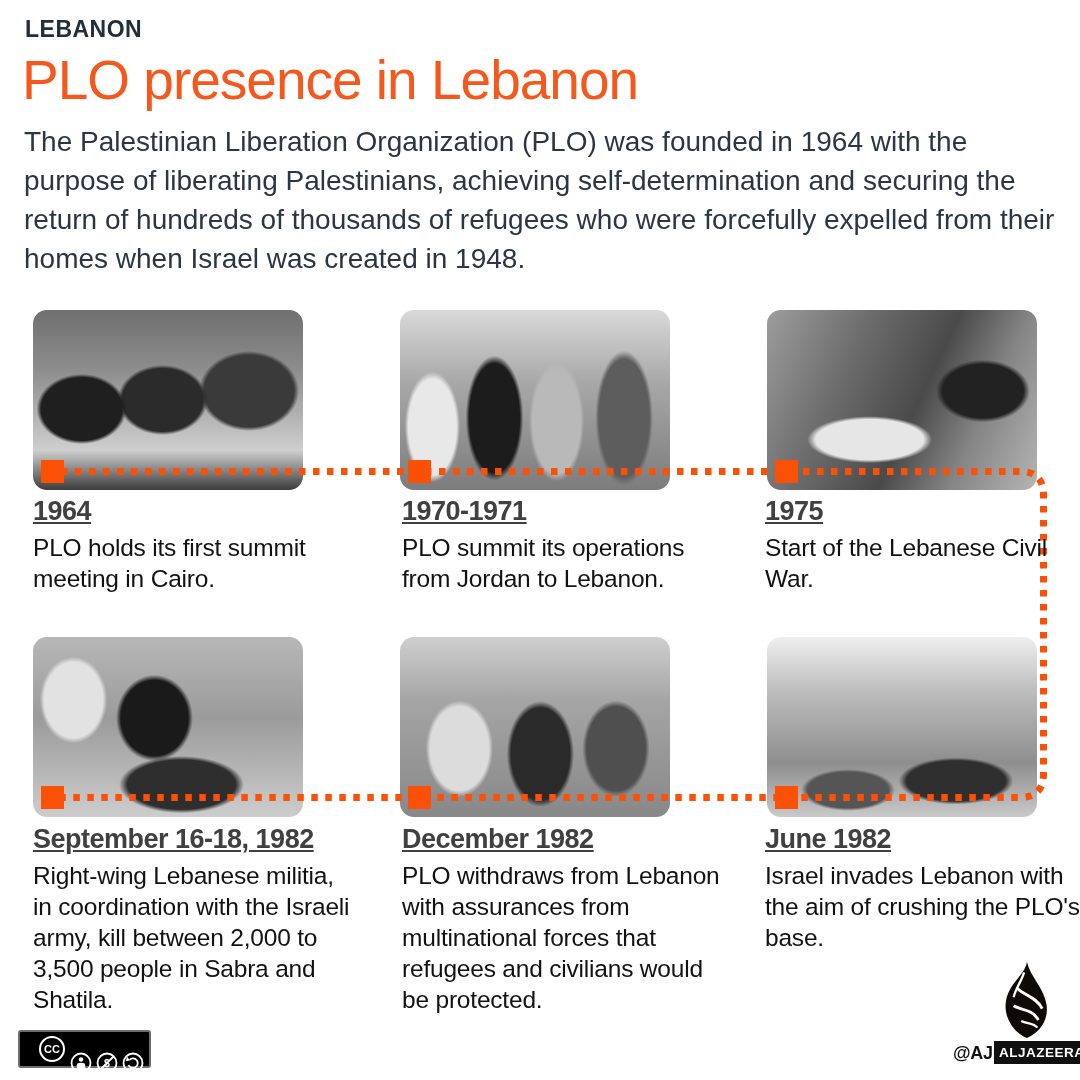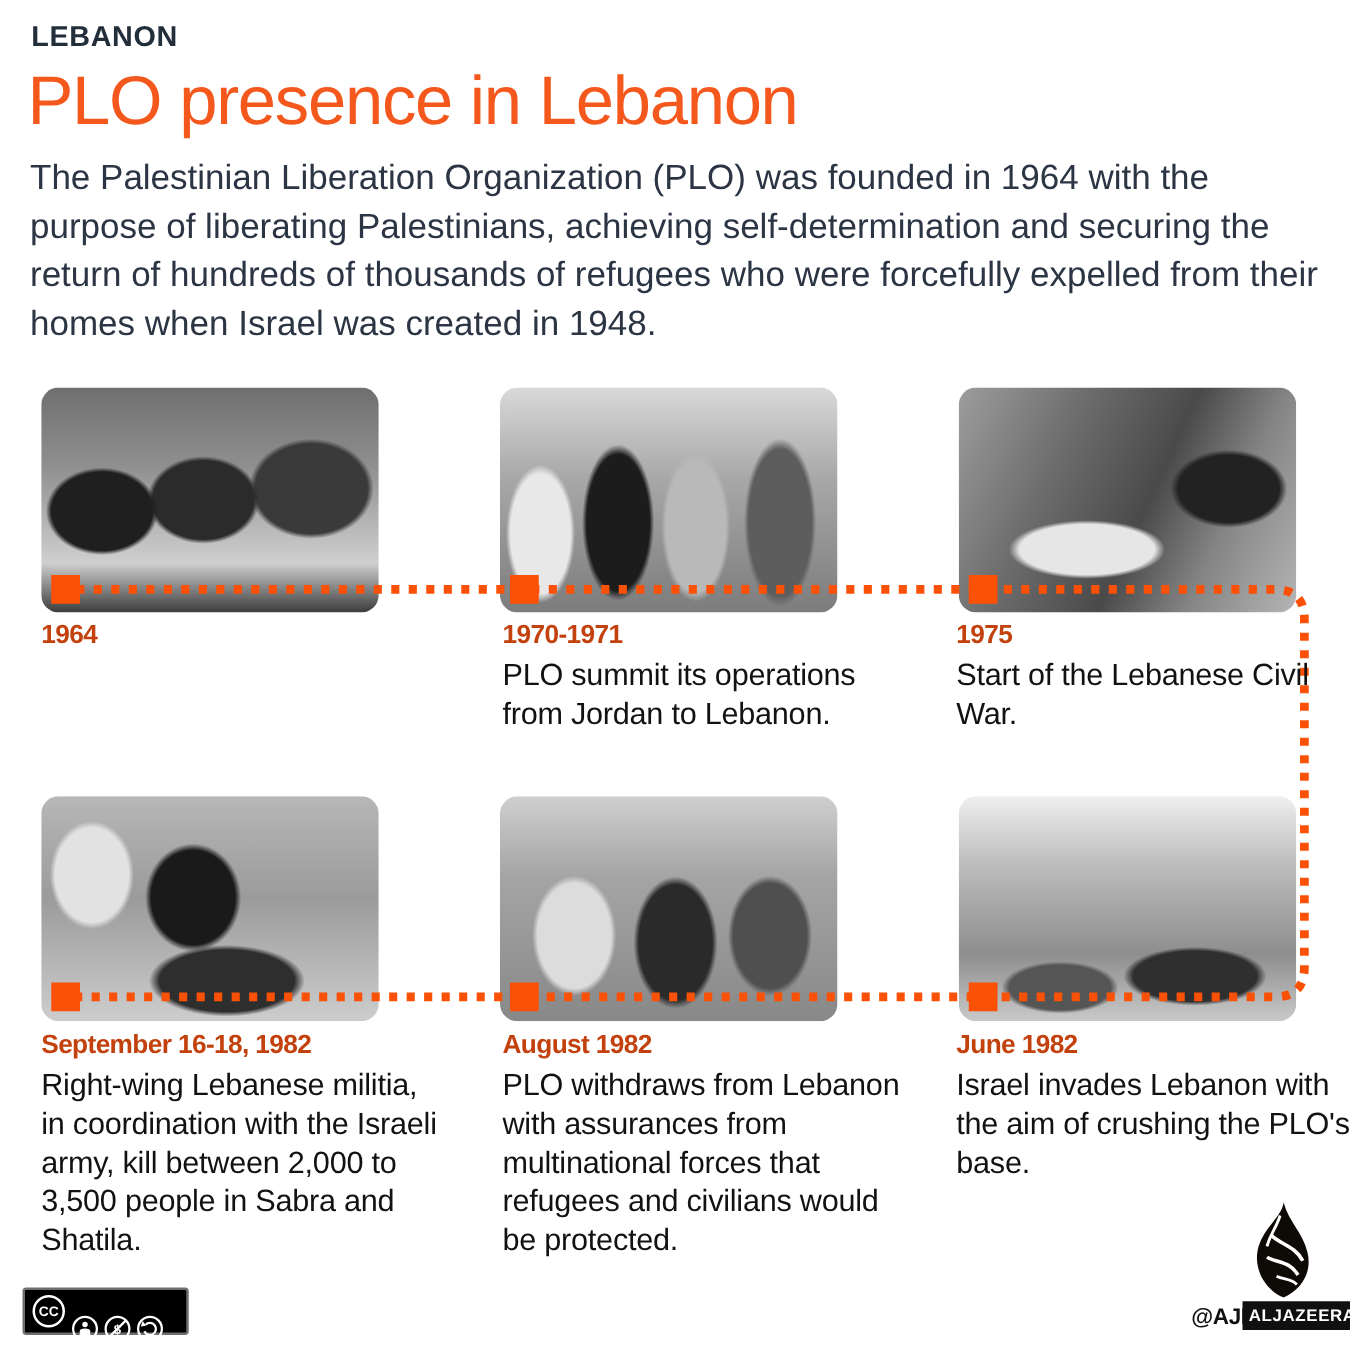--- a/index.html
+++ b/index.html
@@ -57,29 +57,29 @@
     radial-gradient(ellipse 110px 45px at 70% 80%, #2f2f2f 0 45%, transparent 52%),
     radial-gradient(ellipse 90px 40px at 30% 85%, #555 0 45%, transparent 52%),
     linear-gradient(180deg,#efefef 0%,#bdbdbd 30%,#8e8e8e 70%,#c9c9c9 100%);}
   
   .connector{position:absolute;left:0;top:0;pointer-events:none;}
   .marker{
     position:absolute;width:23px;height:23px;background:#fb5107;
   }
   
   .entry{position:absolute;width:320px;}
-  .entry .date{font-size:21px;font-weight:bold;color:#c2410c;letter-spacing:-.5px;margin:0 0 5px 0;}
+  .entry .date{font-size:27px;font-weight:bold;color:#404040;letter-spacing:-.5px;margin:0 0 5px 0;text-decoration:underline;}
   .entry .desc{font-size:24.5px;line-height:31px;color:#121212;margin:0;letter-spacing:-.2px;}
   .e1{left:33px;top:496px;} .e2{left:402px;top:496px;} .e3{left:765px;top:496px;}
   .e4{left:33px;top:824px;} .e5{left:402px;top:824px;} .e6{left:765px;top:824px;}
   
   .cc-badge{
     position:absolute;left:18px;top:1030px;width:133px;height:38px;
     background:#000;border:2px solid #6e6e6e;border-radius:3px;
-    display:flex;align-items:center;padding:2px 5px;gap:4px;
+    display:flex;align-items:center;padding:2px 18px;gap:4px;
   }
   .cc-main{display:flex;align-items:center;justify-content:center;}
   .cc-group{display:flex;flex-direction:column;align-items:center;line-height:1;margin-top:38px;}
   .cc-group .lbl{font-size:8.5px;font-weight:bold;color:#fff;margin-top:1px;letter-spacing:.3px;}
   .aj-flame{position:absolute;left:988px;top:960px;width:76px;height:80px;}
   .credit{
     position:absolute;left:915px;top:1043px;
     font-size:18px;font-weight:bold;color:#111;letter-spacing:-.3px;margin-left:38px;
   }
   .brand{
@@ -111,36 +111,37 @@
 
   <div class="marker" style="left:41px;top:460px;"></div>
   <div class="marker" style="left:408px;top:460px;"></div>
   <div class="marker" style="left:775px;top:460px;"></div>
   <div class="marker" style="left:41px;top:786px;"></div>
   <div class="marker" style="left:408px;top:786px;"></div>
   <div class="marker" style="left:775px;top:786px;"></div>
 
   <div class="entry e1">
     <p class="date">1964</p>
+    <p class="desc">PLO holds its first summit meeting in Cairo.</p>
   </div>
   <div class="entry e2">
     <p class="date">1970-1971</p>
     <p class="desc">PLO summit its operations from Jordan to Lebanon.</p>
   </div>
   <div class="entry e3">
     <p class="date">1975</p>
     <p class="desc">Start of the Lebanese Civil War.</p>
   </div>
 
   <div class="entry e4">
     <p class="date">September 16-18, 1982</p>
     <p class="desc">Right-wing Lebanese militia, in coordination with the Israeli army, kill between 2,000 to 3,500 people in Sabra and Shatila.</p>
   </div>
   <div class="entry e5">
-    <p class="date">August 1982</p>
+    <p class="date">December 1982</p>
     <p class="desc">PLO withdraws from Lebanon with assurances from multinational forces that refugees and civilians would be protected.</p>
   </div>
   <div class="entry e6">
     <p class="date">June 1982</p>
     <p class="desc">Israel invades Lebanon with the aim of crushing the PLO's base.</p>
   </div>
 
   <div class="cc-badge">
     <span class="cc-main">
       <svg width="28" height="28" viewBox="0 0 28 28">

